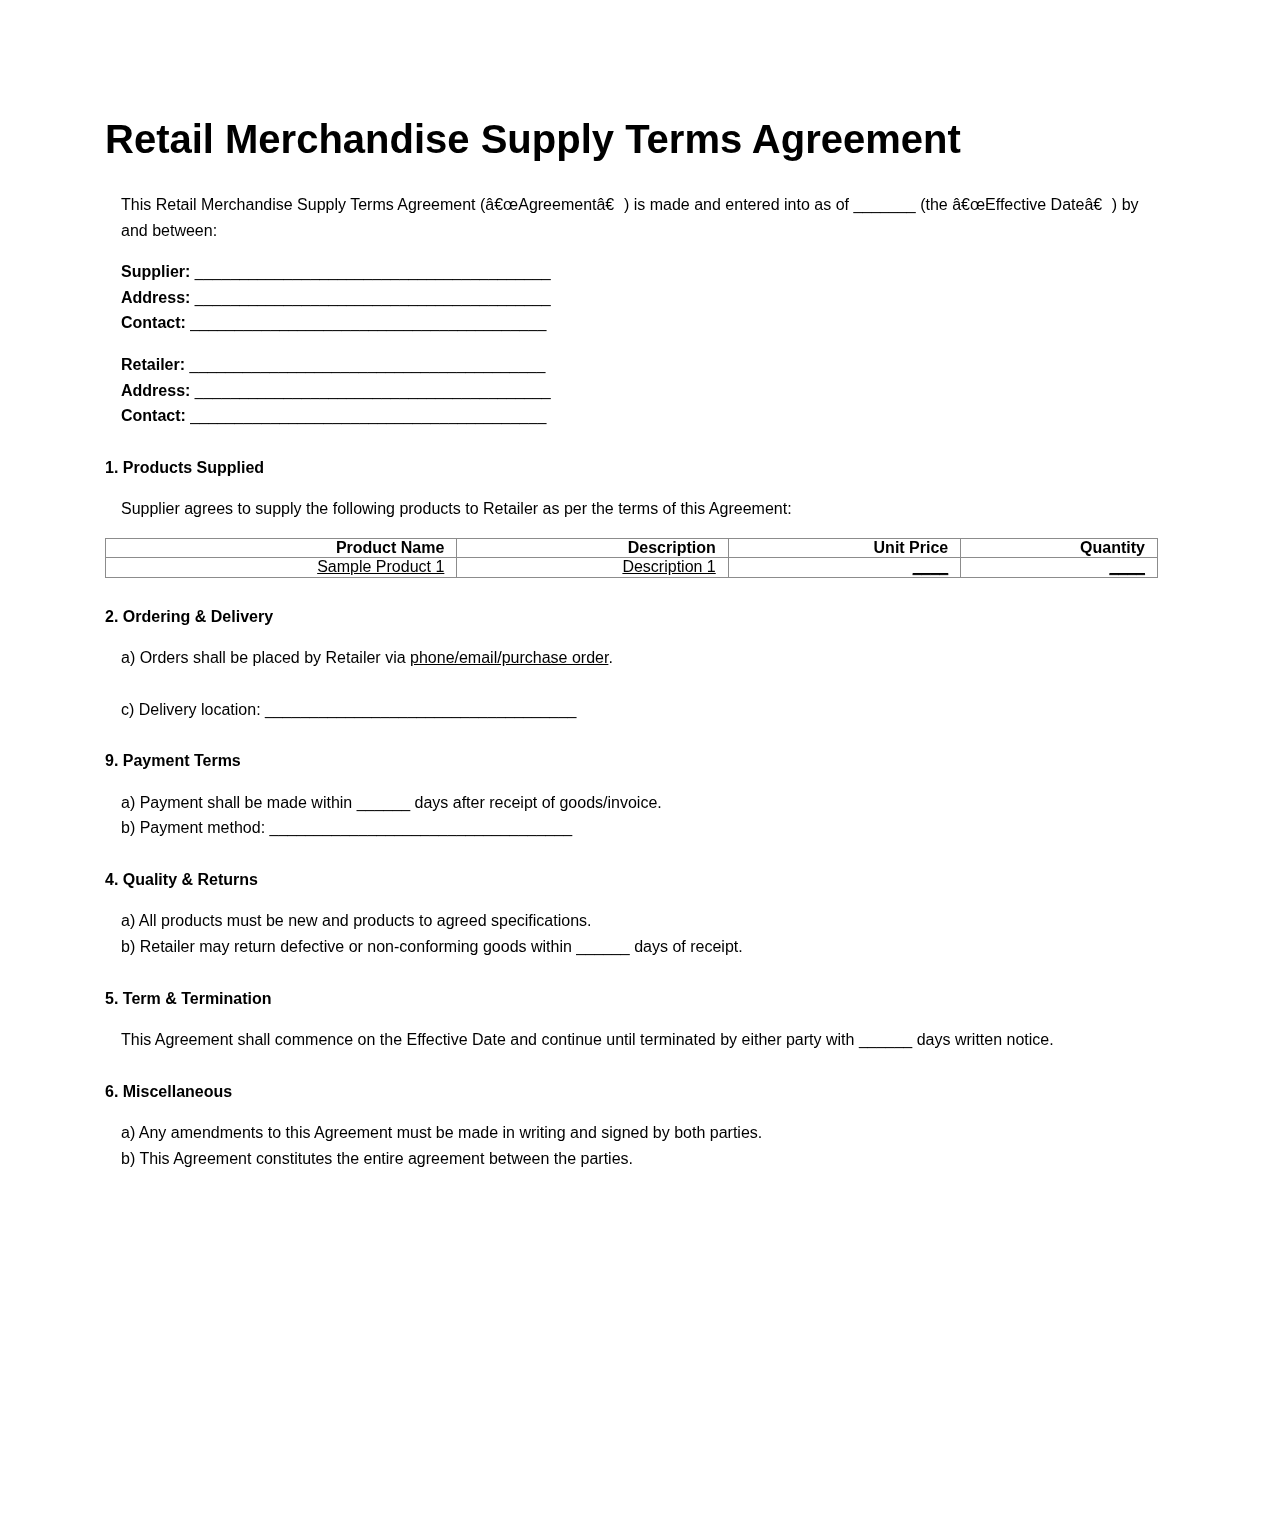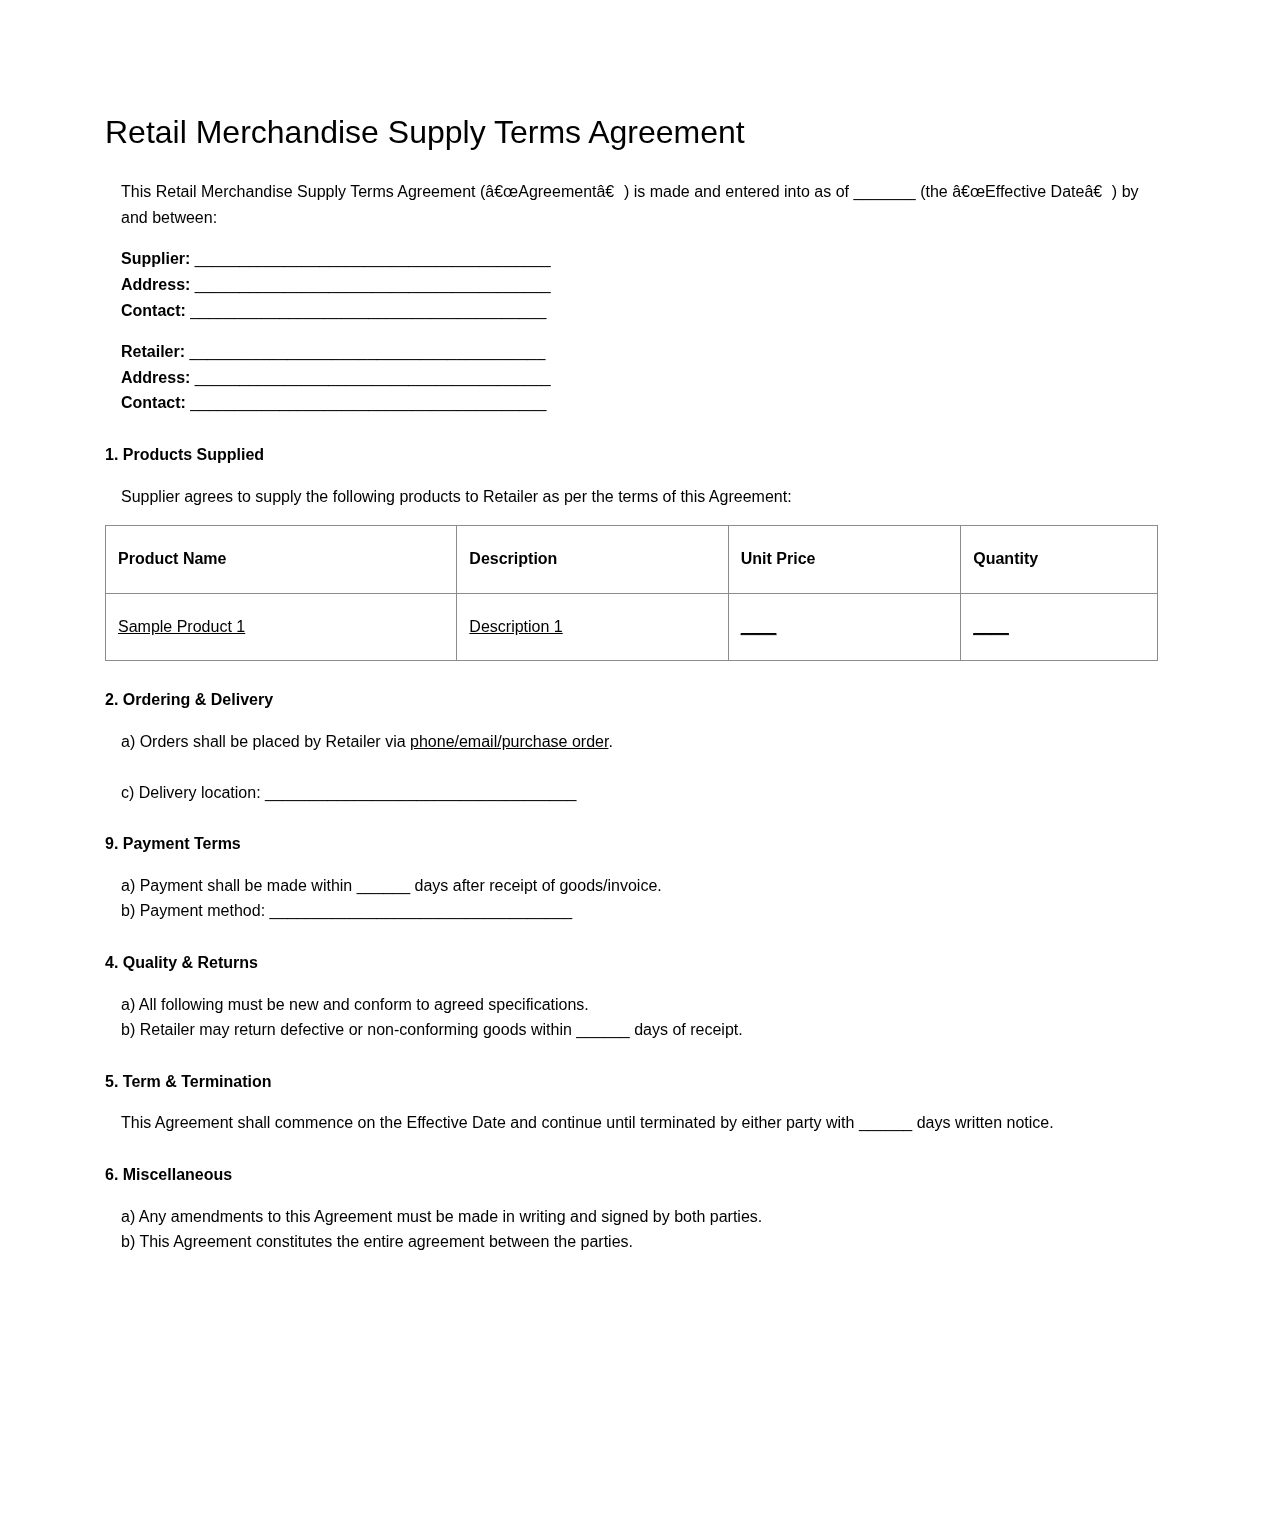--- a/index.html
+++ b/index.html
@@ -12,43 +12,43 @@
     font-size: 16px;
     line-height: 1.6;
   }
   body { min-height: 1539px; width: 1263px; overflow-x: hidden; }
   .page {
     width: 1053px;
     margin: 0 auto;
     padding: 86px 0 250px 0;
   }
   h1 {
-    font-size: 32px;
-    font-weight: normal;
+    font-size: 40px;
+    font-weight: bold;
     margin: 21px 0;
     line-height: 1.6;
   }
   h2 {
     font-size: 16px;
     font-weight: bold;
     margin: 26px 0 16px 0;
     line-height: 1.6;
   }
   p { margin: 16px 16px; }
   .party strong { font-weight: bold; }
   table.products {
     border-collapse: collapse;
     width: 100%;
     margin: 16px 0;
   }
   table.products th,
   table.products td {
     border: 1px solid #8c8c8c;
-    padding: 24px 12px;
-    text-align: left;
+    padding: 0 12px;
+    text-align: right;
     vertical-align: middle;
     line-height: 1.15;
     font-size: 16px;
     margin-top: 40px;
   }
   table.products th { font-weight: bold; }
   col.c1 { width: 33.4%; }
   col.c2 { width: 25.8%; }
   col.c3 { width: 22.1%; }
   col.c4 { width: 18.7%; }
@@ -111,21 +111,21 @@
   </p>
 
   <h2>9. Payment Terms</h2>
   <p>
     <span>a) Payment shall be made within ______ days after receipt of goods/invoice.</span><br>
     <span>b) Payment method: __________________________________</span>
   </p>
 
   <h2>4. Quality &amp; Returns</h2>
   <p>
-    <span>a) All following must be new and conform to agreed specifications.</span><br>
+    <span>a) All products must be new and products to agreed specifications.</span><br>
     <span>b) Retailer may return defective or non-conforming goods within ______ days of receipt.</span>
   </p>
 
   <h2>5. Term &amp; Termination</h2>
   <p>This Agreement shall commence on the Effective Date and continue until terminated by either party with ______ days written notice.</p>
 
   <h2>6. Miscellaneous</h2>
   <p>
     <span>a) Any amendments to this Agreement must be made in writing and signed by both parties.</span><br>
     <span>b) This Agreement constitutes the entire agreement between the parties.</span>

